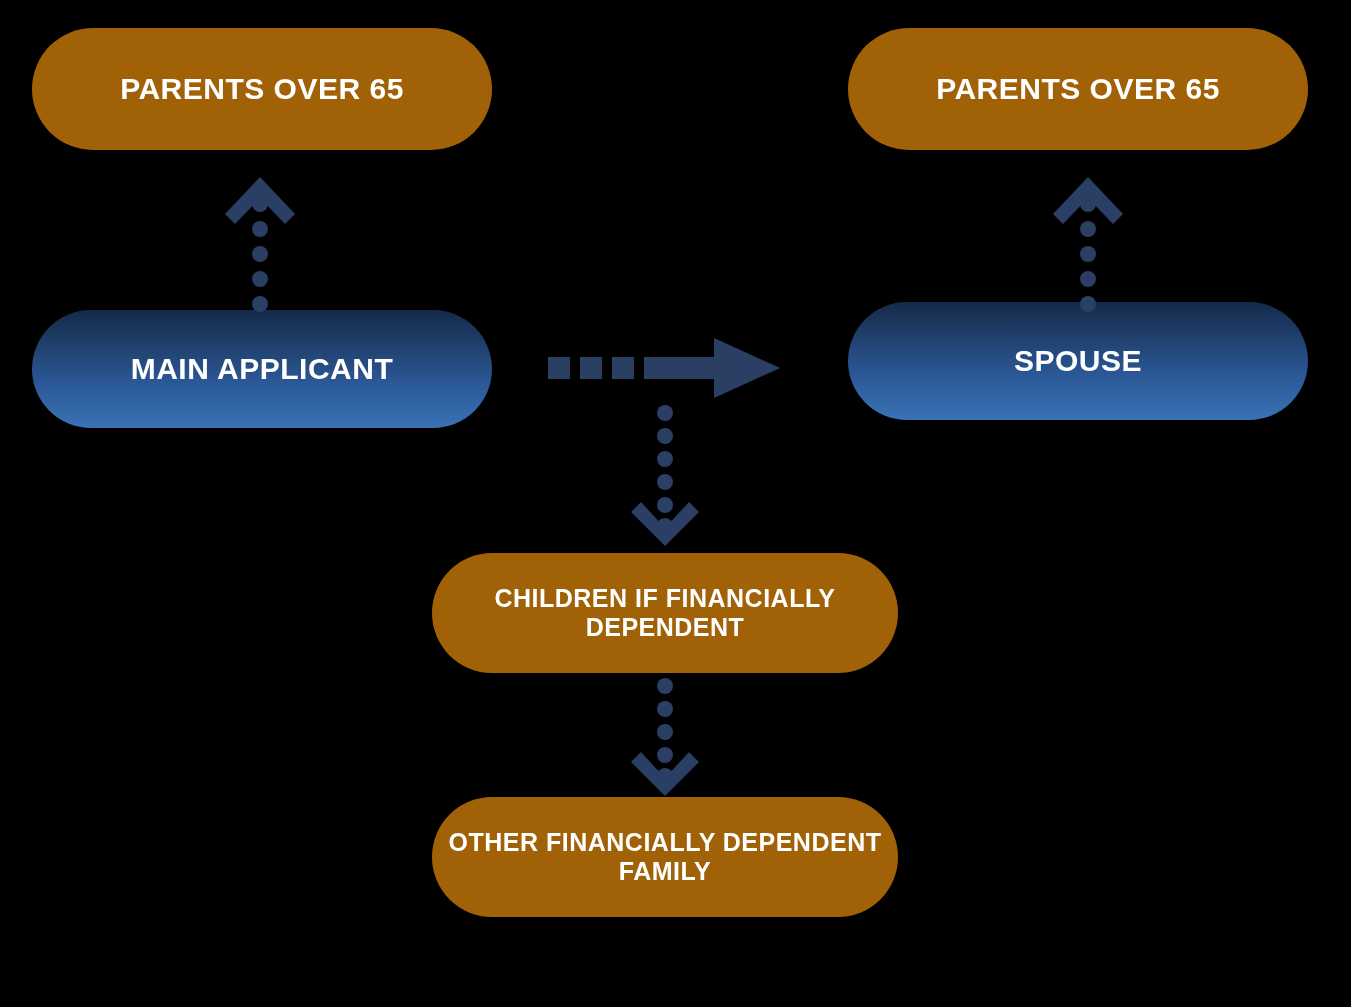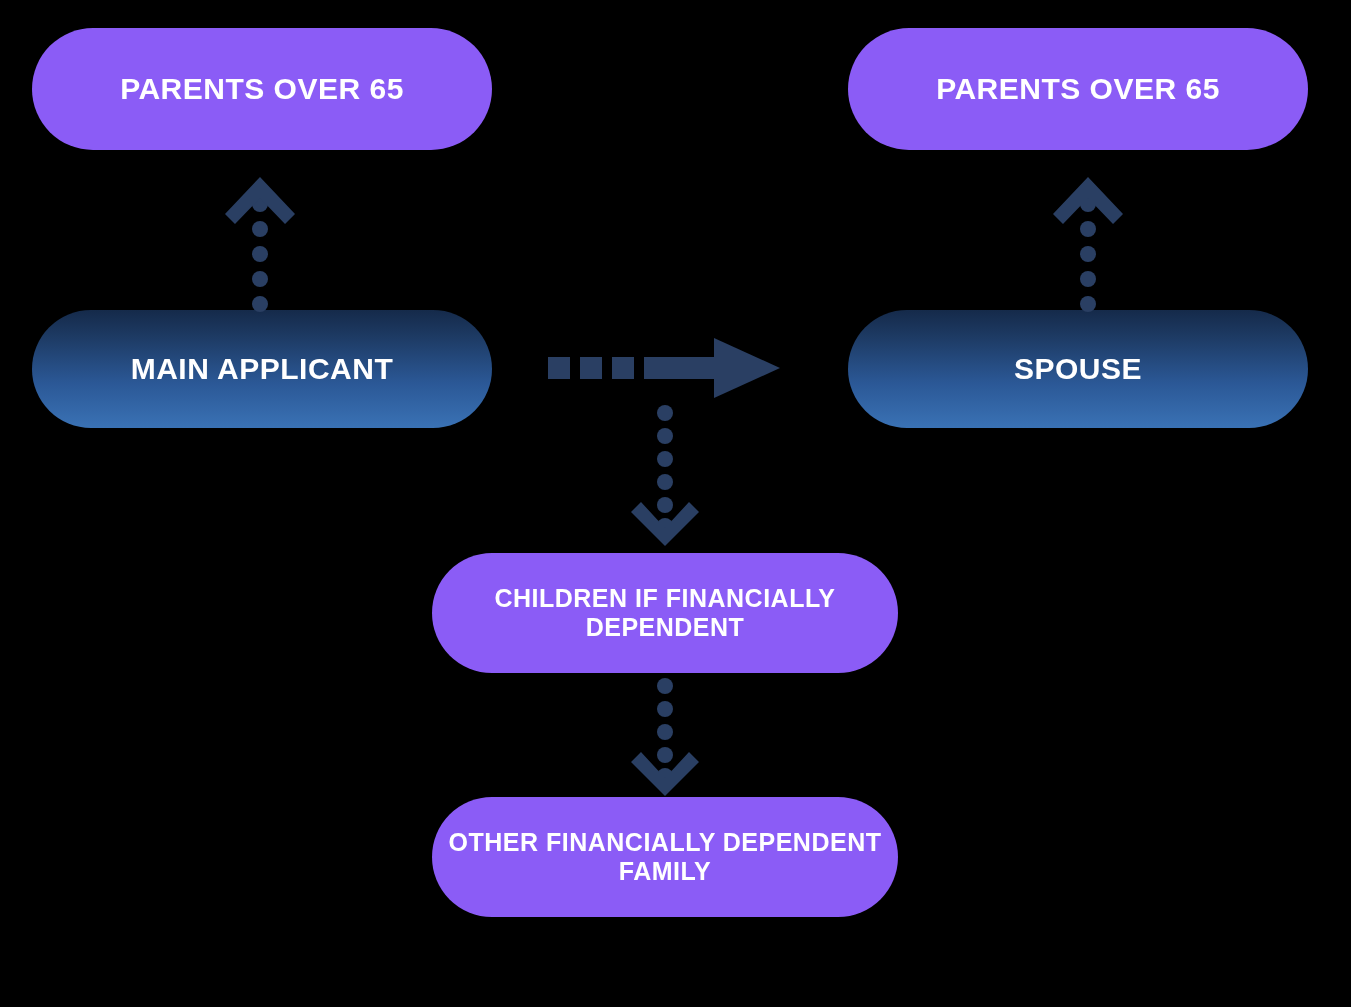--- a/index.html
+++ b/index.html
@@ -24,37 +24,37 @@
     align-items: center;
     justify-content: center;
     text-align: center;
     color: #ffffff;
     font-weight: 700;
     letter-spacing: 0.5px;
     border-radius: 999px;
     user-select: none;
   }
   .node.pink {
-    background: #8b5cf6;
+    background: #a16207;
     box-shadow: 0 10px 22px rgba(0,0,0,0.55);
   }
   .node.blue {
     background: linear-gradient(to bottom, #152a4a 0%, #1d3a63 22%, #2b5896 62%, #3a72b5 100%);
     box-shadow: 0 10px 22px rgba(0,0,0,0.55);
   }
   .node .label {
     line-height: 1.18;
     padding: 0 16px;
   }
 
   
   #node-parents-left  { left: 32px;  top: 28px;  width: 460px; height: 122px; font-size: 30px; }
   #node-parents-right { left: 848px; top: 28px;  width: 460px; height: 122px; font-size: 30px; }
   #node-main-applicant{ left: 32px;  top: 310px; width: 460px; height: 118px; font-size: 30px; align-items: center; }
-  #node-spouse        { left: 848px; top: 310px; width: 460px; height: 118px; font-size: 30px; }
+  #node-spouse        { left: 848px; top: 302px; width: 460px; height: 118px; font-size: 30px; }
   #node-children      { left: 432px; top: 553px; width: 466px; height: 120px; font-size: 25px; }
   #node-other-family  { left: 432px; top: 797px; width: 466px; height: 120px; font-size: 25px; }
 
   
   .connector {
     position: absolute;
   }
   .connector svg { display: block; }
 
   #arrow-up-left      { left: 215px; top: 168px; width: 90px;  height: 148px; }

